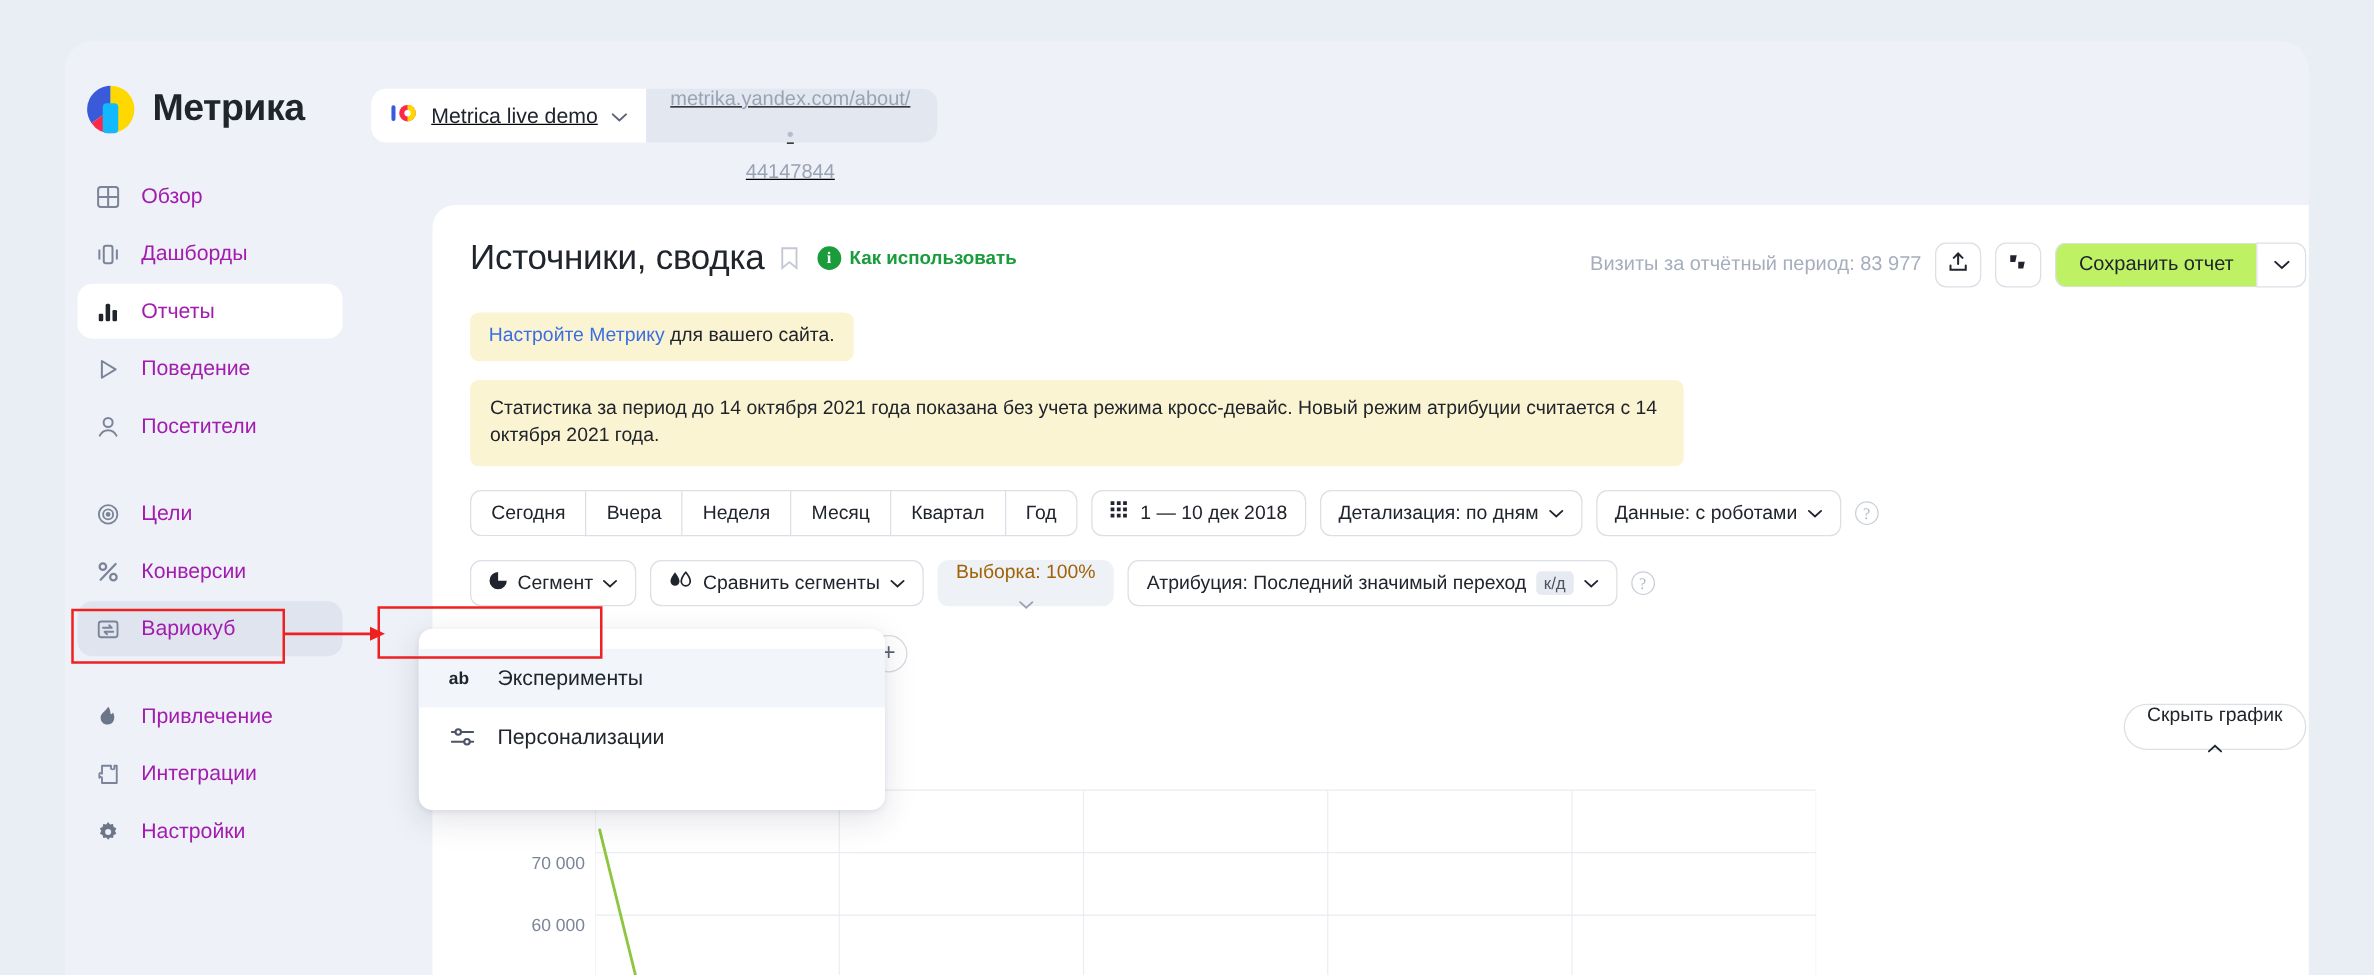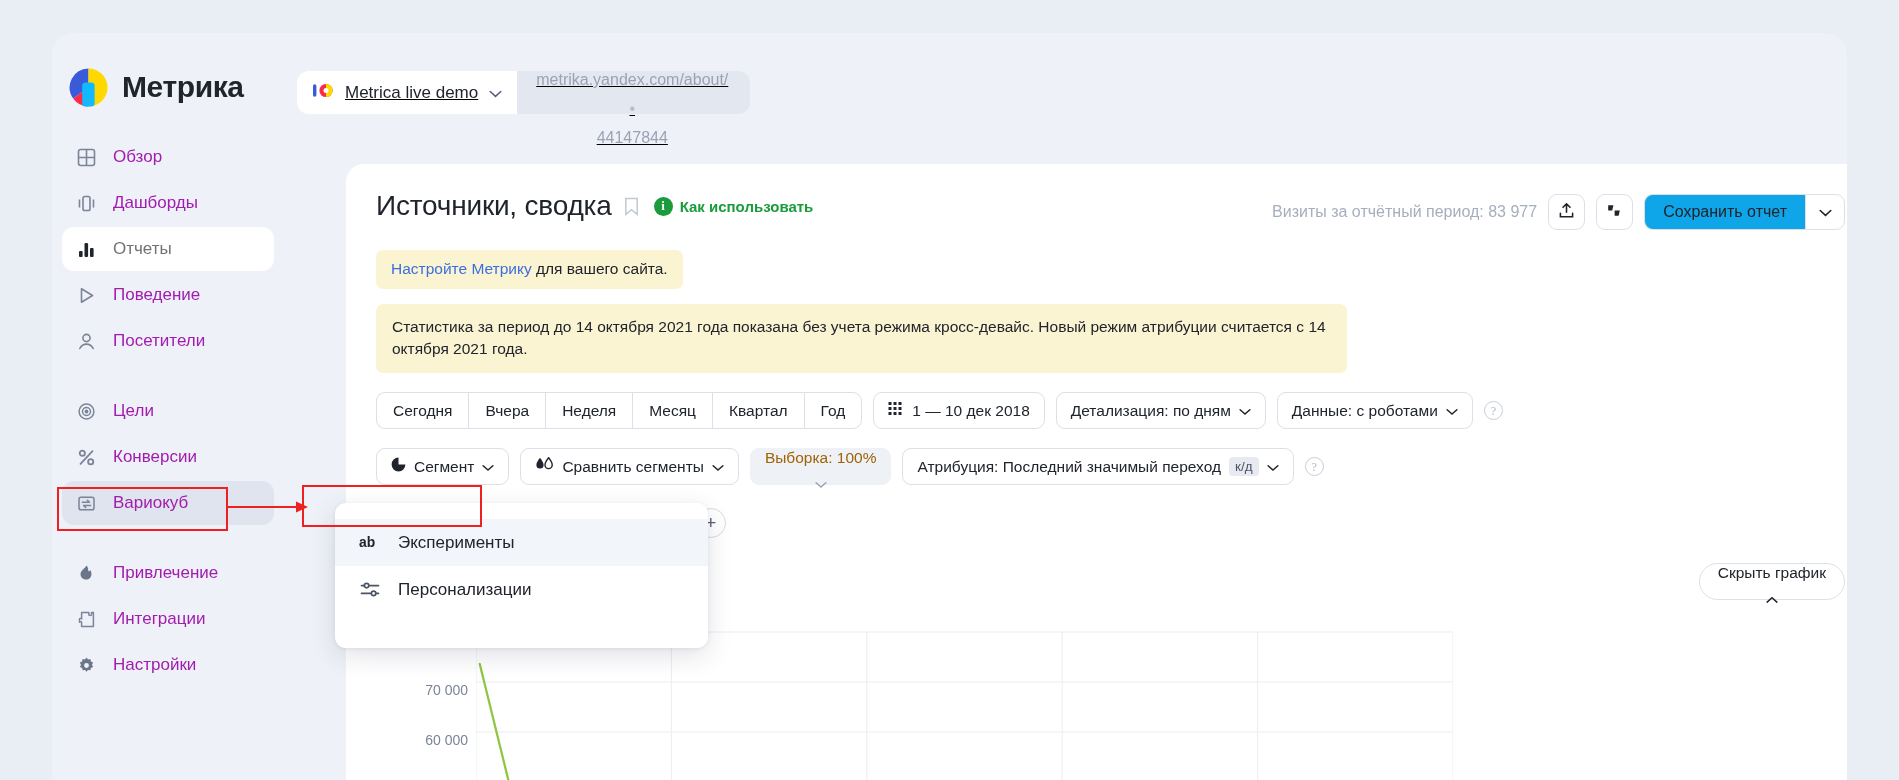--- a/index.html
+++ b/index.html
@@ -35,21 +35,21 @@
   .nav-item {
     display: flex; align-items: center; gap: 16px;
     height: 44px; margin: 2px 10px 2px 10px;
     padding-left: 14px;
     border-radius: 12px;
     color: #a21caf; font-size: 17px;
     cursor: pointer; position: relative;
   }
   .nav-item .ico { width: 21px; height: 21px; flex: 0 0 auto; display:flex; align-items:center; justify-content:center; }
   .nav-item.active { background: #ffffff; color: #20242c; font-weight: normal; }
-  .nav-item.active .lbl { color: #737373; }
+  .nav-item.active .lbl { color: #a21caf; }
   .nav-item.hovered { background: #dfe4ee; }
   .nav-gap { height: 22px; }
 
   
   .topbar { position: absolute; left: 232px; top: 0; right: 0; height: 98px; text-decoration: underline; }
   .proj-row { display: flex; align-items: center; margin-top: 38px; margin-left: 13px; height: 43px; }
   .proj-pill {
     display: flex; align-items: center; gap: 11px;
     height: 43px; padding: 0 15px 0 16px;
     background: #ffffff; border-radius: 12px 0 0 12px;
@@ -88,21 +88,21 @@
   .head-right { margin-left: auto; display: flex; align-items: center; gap: 11px; padding-top: 4px; }
   .visits { color: #a6aebd; font-size: 16px; white-space: nowrap; }
   .icon-btn {
     width: 37px; height: 36px; border: 1px solid #dcdfe5; border-radius: 9px;
     background: #fff; display: flex; align-items: center; justify-content: center;
     cursor: pointer;
   }
   .save-group { display: flex; }
   .save-btn {
     height: 36px; padding: 0 18px; border: 1px solid #dcdfe5; border-right: none;
-    border-radius: 9px 0 0 9px; background: #0ea5e9; font-size: 16px; color: #20242c;
+    border-radius: 9px 0 0 9px; background: #bef264; font-size: 16px; color: #20242c;
     display: flex; align-items: center; cursor: pointer;
   }
   .save-arrow {
     width: 40px; height: 36px; border: 1px solid #dcdfe5; border-radius: 0 9px 9px 0;
     background: #fff; display: flex; align-items: center; justify-content: center; cursor: pointer;
   }
 
   
   .notice {
     background: #fbf4d2; border-radius: 7px;

